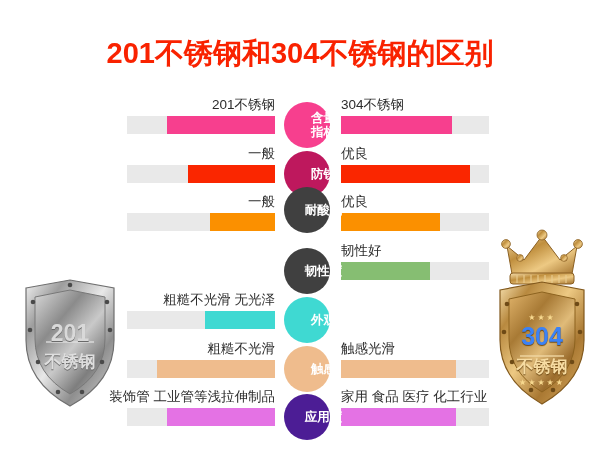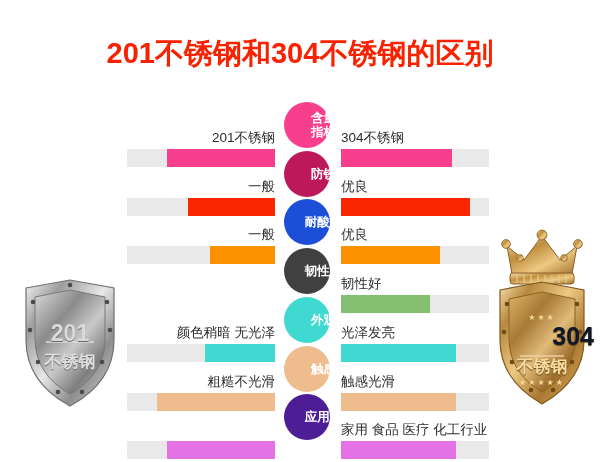--- a/index.html
+++ b/index.html
@@ -11,21 +11,21 @@
   #page{position:absolute;inset:0;}
 
   
   .title{
     position:absolute;left:0;top:34px;width:600px;text-align:center;
     font-size:29px;font-weight:bold;color:#F92200;letter-spacing:0px;
     white-space:nowrap;
   }
 
   
-  .row{position:absolute;left:0;width:500px;height:48px;margin-top:33px;}
+  .row{position:absolute;left:0;width:500px;height:48px;}
   .side{position:absolute;top:0;width:150px;height:48px;}
   .side.left{left:125px;}
   .side.right{left:341px;}
   .lbl{
     position:absolute;top:0px;height:17px;line-height:17px;
     font-size:13.5px;color:#2c2c2c;white-space:nowrap;
   }
   .side.left .lbl{right:0;text-align:right;}
   .side.right .lbl{left:0;text-align:center;}
   .track{
@@ -104,45 +104,39 @@
             <div class="fill" style="width: 44%; background: rgb(251, 144, 0);"></div>
           </div>
         </div>
         <div class="side right">
           <div class="lbl">优良</div>
           <div class="track">
             <div class="fill" style="width: 67%; background: rgb(251, 144, 0);"></div>
           </div>
         </div>
       </div>
-      <div class="badge" style="top: 199px; background: #1d4ed8;">
+      <div class="badge" style="top: 187px; background: #404040;">
         <span>耐酸碱</span>
       </div>
       <div class="row" style="top: 242px;">
         <div class="side right">
           <div class="lbl">韧性好</div>
           <div class="track">
             <div class="fill" style="width: 60%; background: rgb(134, 190, 114);"></div>
           </div>
         </div>
       </div>
       <div class="badge" style="top: 248px; background: #404040;">
         <span>韧性度</span>
       </div>
       <div class="row" style="top: 291px;">
         <div class="side left">
-          <div class="lbl">颜色稍暗 无光泽</div>
+          <div class="lbl">粗糙不光滑 无光泽</div>
           <div class="track">
             <div class="fill" style="width: 47%; background: rgb(63, 217, 210);"></div>
-          </div>
-        </div>
-        <div class="side right">
-          <div class="lbl">光泽发亮</div>
-          <div class="track">
-            <div class="fill" style="width: 78%; background: rgb(63, 217, 210);"></div>
           </div>
         </div>
       </div>
       <div class="badge" style="top: 297px; background: rgb(63, 217, 210);">
         <span>外观</span>
       </div>
       <div class="row" style="top: 340px; padding-left: 21px;">
         <div class="side left">
           <div class="lbl">粗糙不光滑</div>
           <div class="track">
@@ -154,20 +148,21 @@
           <div class="track">
             <div class="fill" style="width: 78%; background: rgb(239, 188, 141);"></div>
           </div>
         </div>
       </div>
       <div class="badge" style="top: 346px; background: rgb(239, 188, 141);">
         <span>触感</span>
       </div>
       <div class="row" style="top: 388px;">
         <div class="side left">
+          <div class="lbl">装饰管 工业管等浅拉伸制品</div>
           <div class="track">
             <div class="fill" style="width: 73%; background: rgb(228, 114, 228);"></div>
           </div>
         </div>
         <div class="side right">
           <div class="lbl">家用 食品 医疗 化工行业</div>
           <div class="track">
             <div class="fill" style="width: 78%; background: rgb(228, 114, 228);"></div>
           </div>
         </div>
@@ -267,18 +262,18 @@
         <circle cx="14" cy="104" r="2.3"></circle>
           <circle cx="90" cy="104" r="2.3"></circle>
         <circle cx="22" cy="134" r="2.3"></circle>
           <circle cx="82" cy="134" r="2.3"></circle>
         <circle cx="41" cy="162" r="2.3"></circle>
           <circle cx="63" cy="162" r="2.3"></circle>
       </g>
       <line x1="30" y1="128" x2="74" y2="128" stroke="#f2d9a4" stroke-width="1.4" opacity="0.9"></line>
     </svg>
     <div class="shield-txt" style="top:85px;font-size:8px;color:#f7d98f;letter-spacing:2px;">★★★</div>
-    <div class="shield-txt" style="top:94px;font-size:25px;color:#0f172a;text-shadow:0 1px 1px #6a4612;text-align:right;">304</div>
+    <div class="shield-txt" style="top:94px;font-size:25px;color:#3b82f6;text-shadow:0 1px 1px #6a4612;">304</div>
     <div class="shield-txt" style="top:127px;font-size:17px;color:#f7dca2;text-shadow:0 1px 1px #6a4612;">不锈钢</div>
     <div class="shield-txt" style="top:150px;font-size:8px;color:#f7d98f;letter-spacing:2px;">★★★★★</div>
   </div>
 
 </div>
 
 </body></html>

